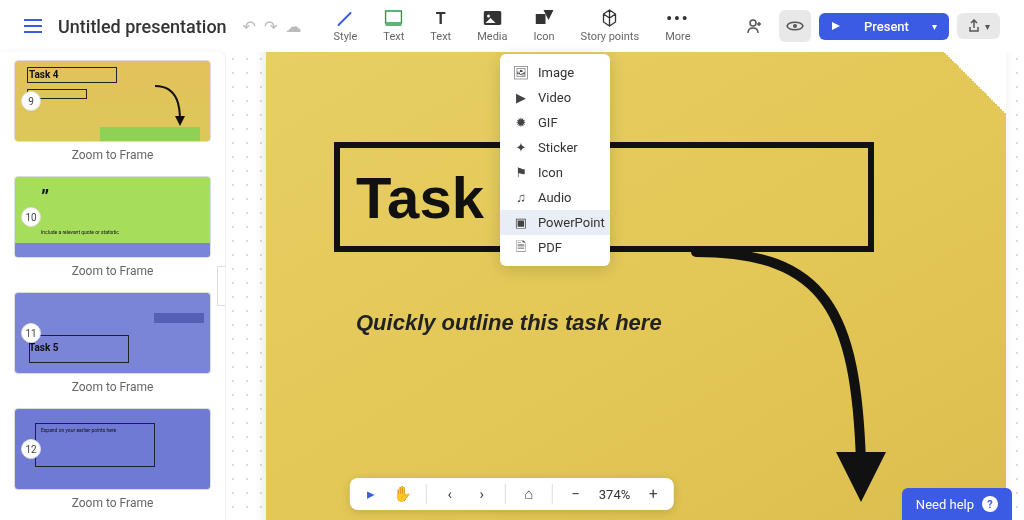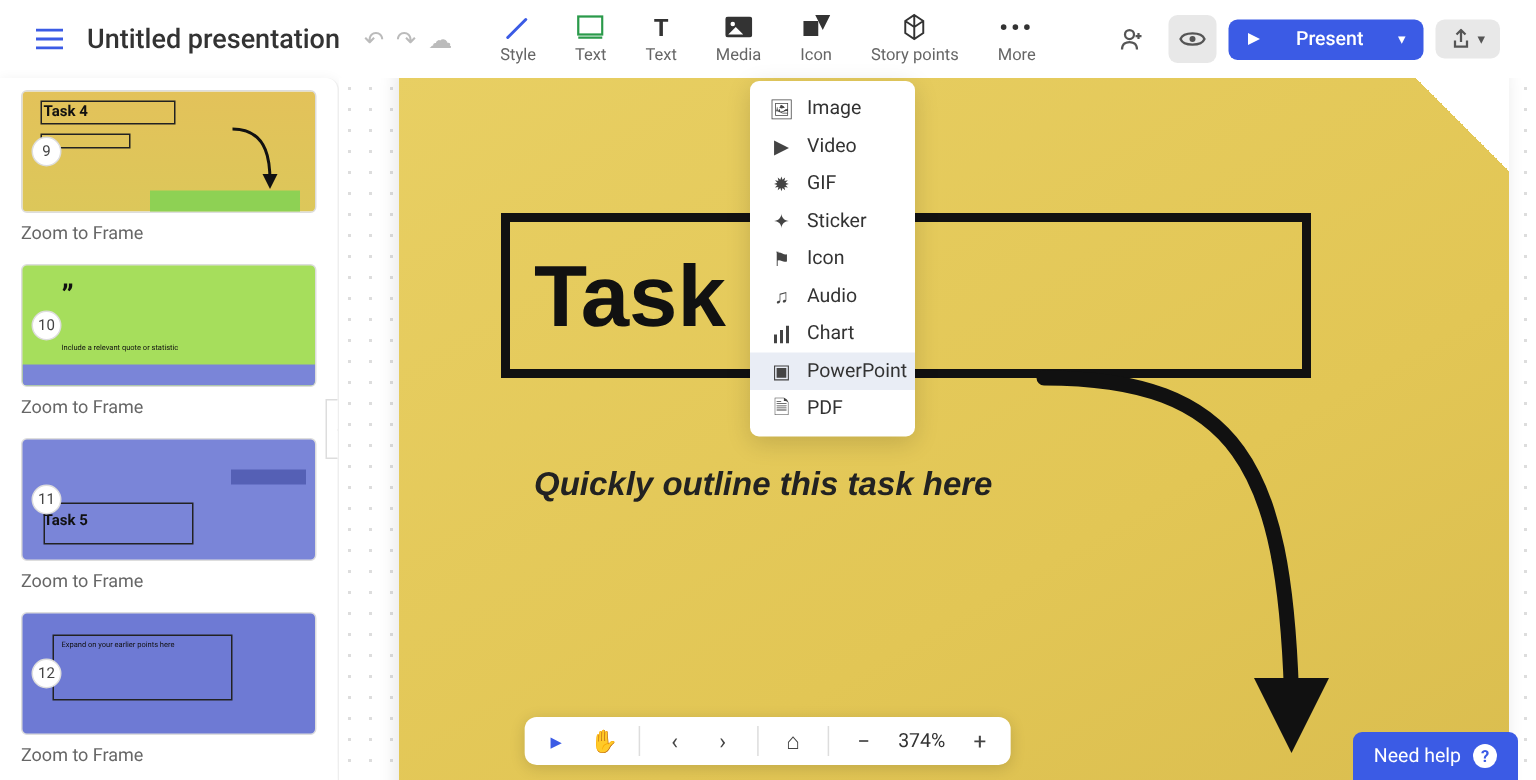--- a/index.html
+++ b/index.html
@@ -23,21 +23,21 @@
 .btn-round.grey { background: #e8e8e8; }
 .present-btn { background: #3b5be5; color: #fff; padding: 6px 12px; border-radius: 6px; font-size: 13px; font-weight: 500; display: flex; align-items: center; gap: 23px; cursor: pointer; }
 .share-btn { background: #e8e8e8; color:#555; padding: 6px 10px; border-radius: 6px; display:flex; align-items:center; cursor:pointer; font-size:13px;}
 
 
 .body { display: flex; height: 468px; }
 .sidebar { width: 226px; background: #fff; border-right: 1px solid #eee; position: relative; padding: 8px 14px; overflow: hidden; border-top-right-radius: 8px; box-shadow: 0 0 8px rgba(0,0,0,0.05); }
 .thumb { margin-bottom: 14px; }
 .thumb-img { width: 100%; height: 82px; border-radius: 4px; position: relative; display: flex; align-items: center; justify-content: center; border: 1px solid #ddd; overflow: hidden; }
 .thumb-num { position: absolute; left: 6px; top: 50%; transform: translateY(-50%); background: #fff; border: 1px solid #ddd; border-radius: 50%; width: 20px; height: 20px; font-size: 10px; display: flex; align-items: center; justify-content: center; color: #444; z-index: 5; }
-.thumb-caption { text-align: left; font-size: 12px; color: #666; margin-top: 6px; }
+.thumb-caption { text-align: center; font-size: 12px; color: #666; margin-top: 6px; }
 .thumb-img.t9 { background: linear-gradient(#e3c25a, #dcc75a); }
 .thumb-img.t10 { background: #a6de5c; }
 .thumb-img.t11 { background: #7a85d8; }
 .thumb-img.t12 { background: #6e7ad4; }
 .th-label { position: absolute; left: 14px; top: 8px; font-size: 10px; font-weight: 700; color: #111; z-index:2;}
 .th-box { position: absolute; border: 1.5px solid #222; }
 .green-strip { position:absolute; bottom:-4px; right:10px; width:100px; height:18px; background:#8ed154; }
 .quote-mark { position:absolute; left:26px; top:8px; font-size:20px; font-weight:700; color:#111; }
 
 .sidebar-handle { position: absolute; right: -10px; top: 50%; transform: translateY(-50%); width: 18px; height: 40px; background: #fff; border: 1px solid #ddd; border-radius: 0 10px 10px 0; display: flex; align-items: center; justify-content: center; font-size: 10px; color: #888; cursor: pointer; }
@@ -247,30 +247,20 @@
       <span class="dd-icon">✦</span>
       <span>Sticker</span>
     </div>
   <div class="dd-item">
       <span class="dd-icon">⚑</span>
       <span>Icon</span>
     </div>
   <div class="dd-item">
       <span class="dd-icon">♫</span>
       <span>Audio</span>
-    </div>
-  <div class="dd-item">
-      <span class="dd-icon">
-        <svg width="12" height="12" viewBox="0 0 12 12">
-          <rect x="1" y="6" width="2" height="6" fill="#444"></rect>
-          <rect x="5" y="3" width="2" height="9" fill="#444"></rect>
-          <rect x="9" y="0" width="2" height="12" fill="#444"></rect>
-        </svg>
-      </span>
-      <span>Chart</span>
     </div>
   <div class="dd-item hovered">
       <span class="dd-icon">▣</span>
       <span>PowerPoint</span>
     </div>
   <div class="dd-item">
       <span class="dd-icon">🗎</span>
       <span>PDF</span>
     </div>
 </div>

